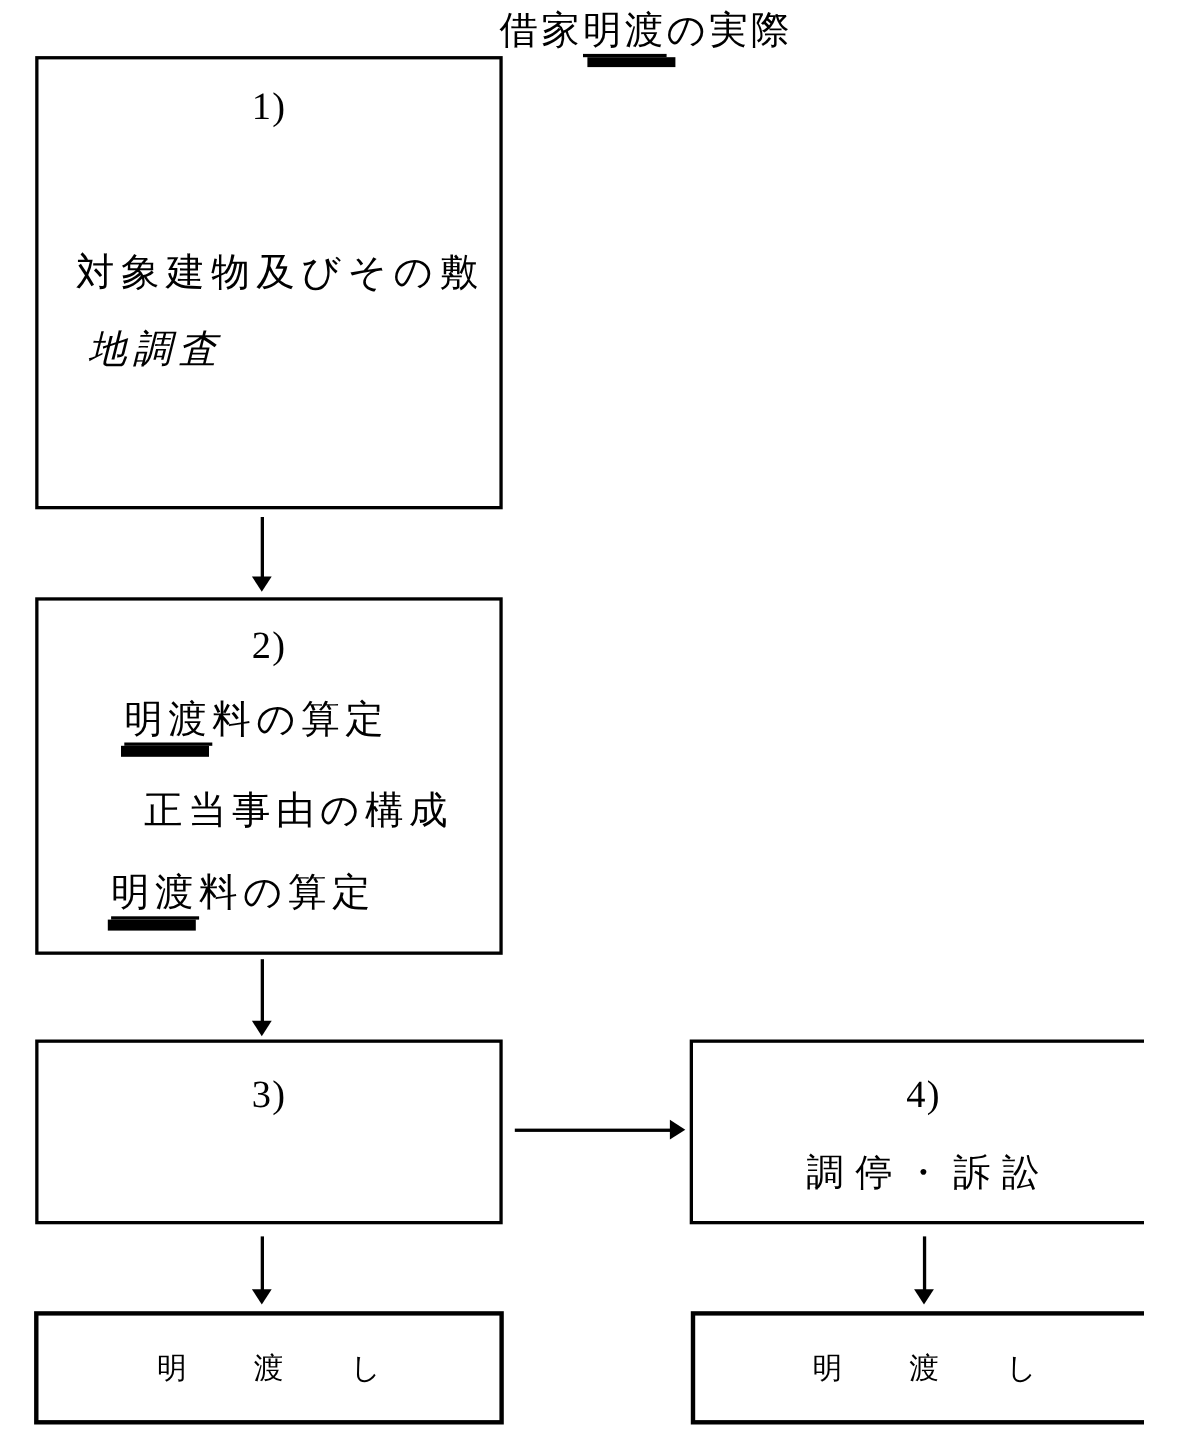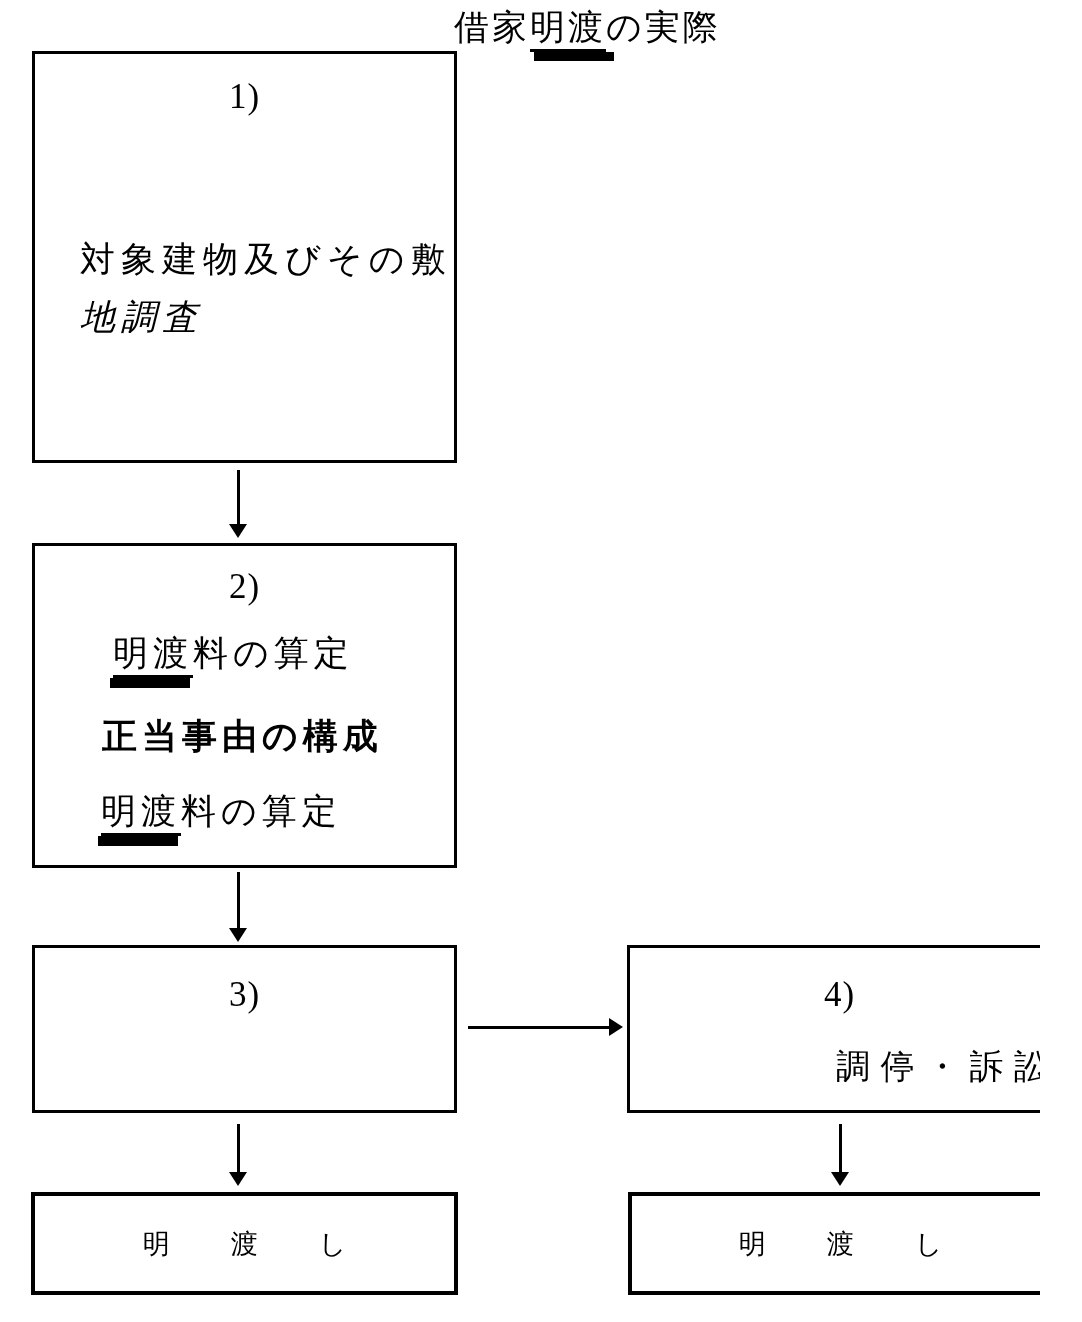--- a/index.html
+++ b/index.html
@@ -47,35 +47,35 @@
     line-height:42px;
     letter-spacing:6px;
     white-space:pre;
   }
   .center{text-align:center;}
   .lbl{letter-spacing:1px;}
 
   
   .b1-label  {top:22px;}
   .b1-head   {top:94px;  letter-spacing:1px;}
-  .b1-body1  {top:185px; padding-left:45px;}
+  .b1-body1  {top:173px; padding-left:34px;}
   .b1-body2  {top:243px; padding-left:45px;font-style:italic;}
   .b1-body3  {top:317px; padding-left:45px;}
 
   
   .b2-label  {top:20px;}
   .b2-l1     {top:87px;  padding-left:78px; letter-spacing:5px;}
-  .b2-l2     {top:170px; padding-left:67px; letter-spacing:5px;font-weight:bold;}
+  .b2-l2     {top:170px; padding-left:96px; letter-spacing:5px;}
   .b2-l3     {top:245px; padding-left:66px; letter-spacing:5px;}
 
   
   .b3-label  {top:26px;}
   .b3-l1     {top:98px;  padding-left:90px; letter-spacing:0;}
   .b4-label  {top:26px;}
-  .b4-l1     {top:98px;  letter-spacing:1px; font-size:34px;text-align:right;}
+  .b4-l1     {top:98px;  letter-spacing:1px; font-size:34px;}
 
   
   .res-line{
     position:absolute; inset:0;
     display:flex; align-items:center; justify-content:center;
     font-size:27px;
     letter-spacing:17px;
     padding-left:17px;
     white-space:pre;
     font-family:Liberation Serif, serif;

